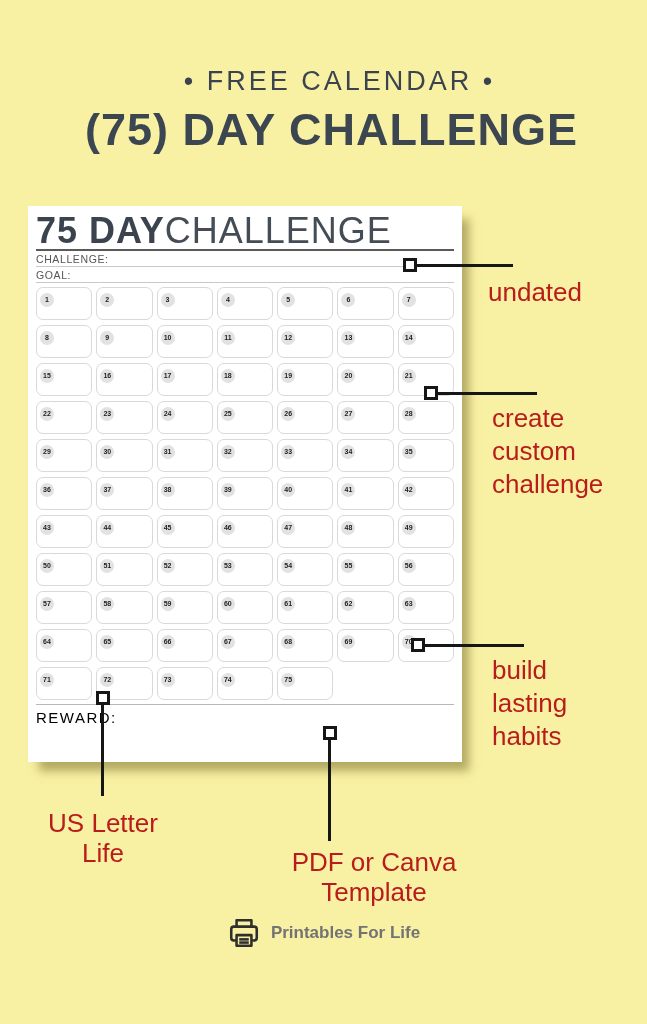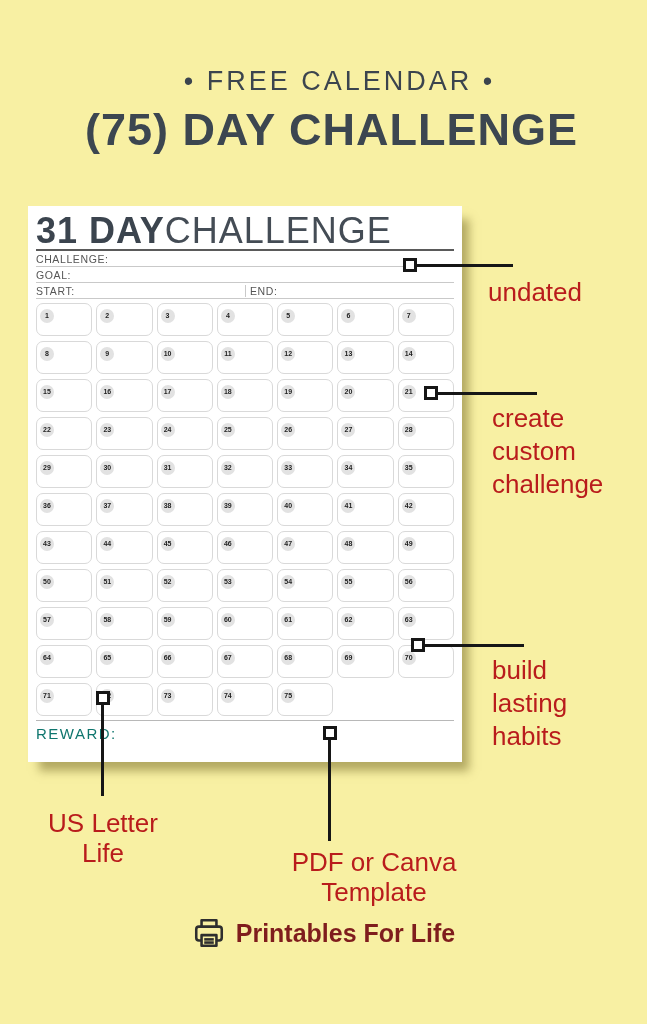--- a/index.html
+++ b/index.html
@@ -51,59 +51,55 @@
     border:1px solid #d9d9d9; border-radius:7px; background:#fff;
   }
   .badge {
     display:inline-flex; align-items:center; justify-content:center;
     width:14px; height:14px; border-radius:50%;
     background:#E2E2E2; color:#222;
     font-size:7px; font-weight:700; margin:2px 0 0 3px;
   }
   .reward-row {
     margin-top:4px; border-top:1px solid #b8b8b8;
-    padding-top:4px; font-size:15px; letter-spacing:1.5px; color:#0f766e;
+    padding-top:4px; font-size:15px; letter-spacing:1.5px; color:#000000;
   }
   
   .marker {
     position:absolute; width:14px; height:14px;
     border:3px solid #161616; background:#ffffff;
   }
   .cline { position:absolute; background:#161616; }
   .callout-label {
     position:absolute; font-size:26px; color:#b91c1c; line-height:33px;
   }
   .callout-label.centered { text-align:center; line-height:30px; }
   
   .brand-row {
     position:absolute; top:916px; left:0; width:100%;
     display:flex; align-items:center; justify-content:center; gap:10px;
   }
-  .brand-text { font-size:25px; font-weight:700; color:#7f1d1d; }
+  .brand-text { font-size:17px; font-weight:700; color:#737373; }
   .printer-svg { display:block; }
 </style>
 </head>
 <body>
 
 <div class="tagline">• FREE CALENDAR •</div>
 <div class="main-title">(75) DAY CHALLENGE</div>
 
 <div class="page">
   <div class="page-title">
-    <span class="bold">31 DAY</span><span class="light">CHALLENGE</span>
+    <span class="bold">75 DAY</span><span class="light">CHALLENGE</span>
   </div>
   <div class="field-row">
     <span>CHALLENGE:</span>
   </div>
   <div class="field-row">
     <span>GOAL:</span>
-  </div>
-  <div class="field-row">
-    <span class="half">START:</span>
-    <span class="half end">END:</span>
   </div>
   <div class="day-grid">
       <div class="cell"><span class="badge">1</span></div>
       <div class="cell"><span class="badge">2</span></div>
       <div class="cell"><span class="badge">3</span></div>
       <div class="cell"><span class="badge">4</span></div>
       <div class="cell"><span class="badge">5</span></div>
       <div class="cell"><span class="badge">6</span></div>
       <div class="cell"><span class="badge">7</span></div>
       <div class="cell"><span class="badge">8</span></div>

